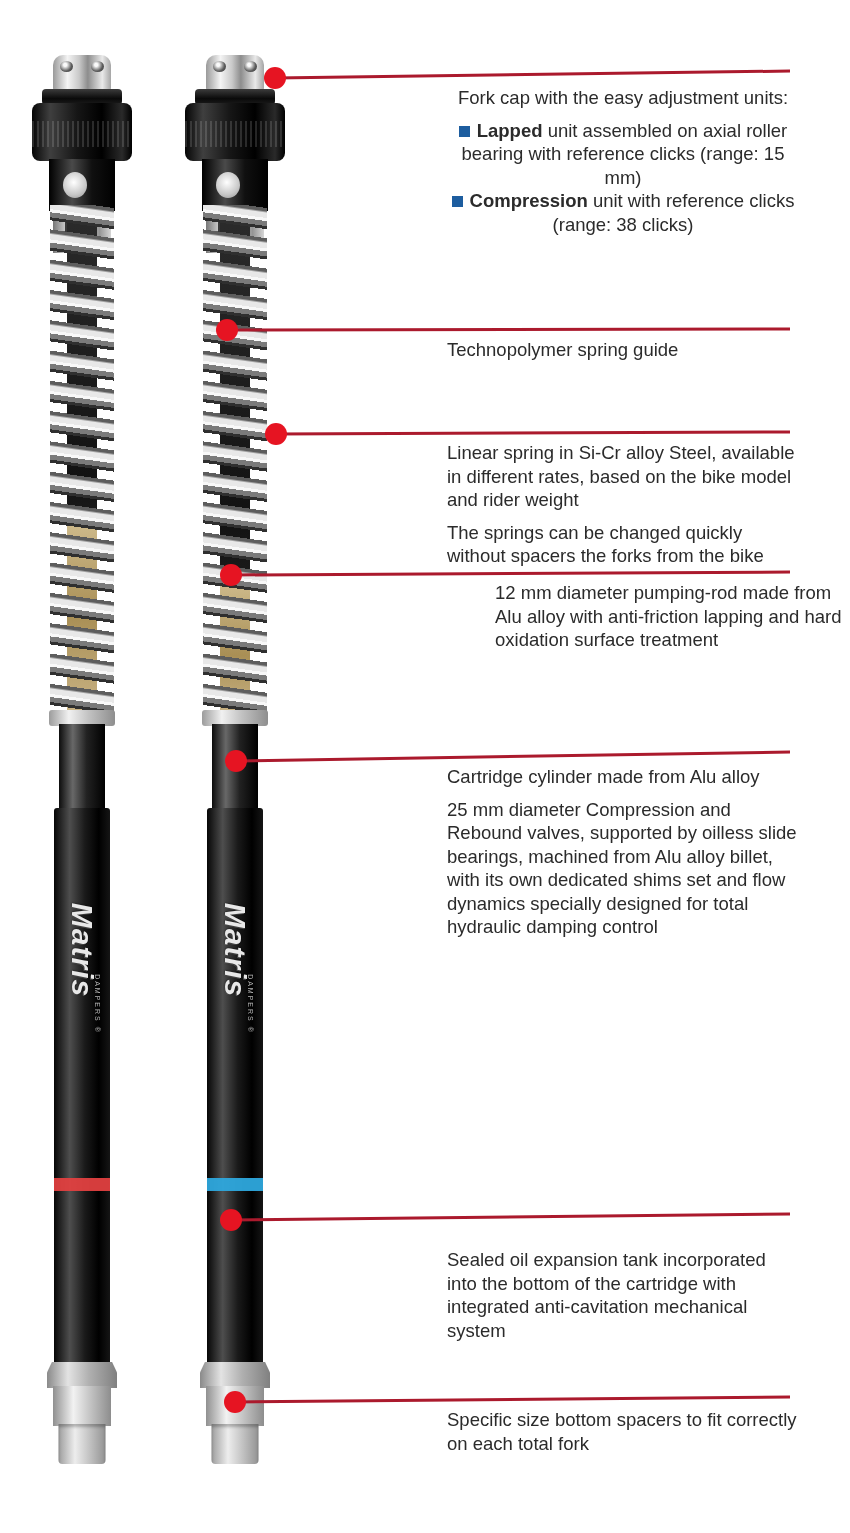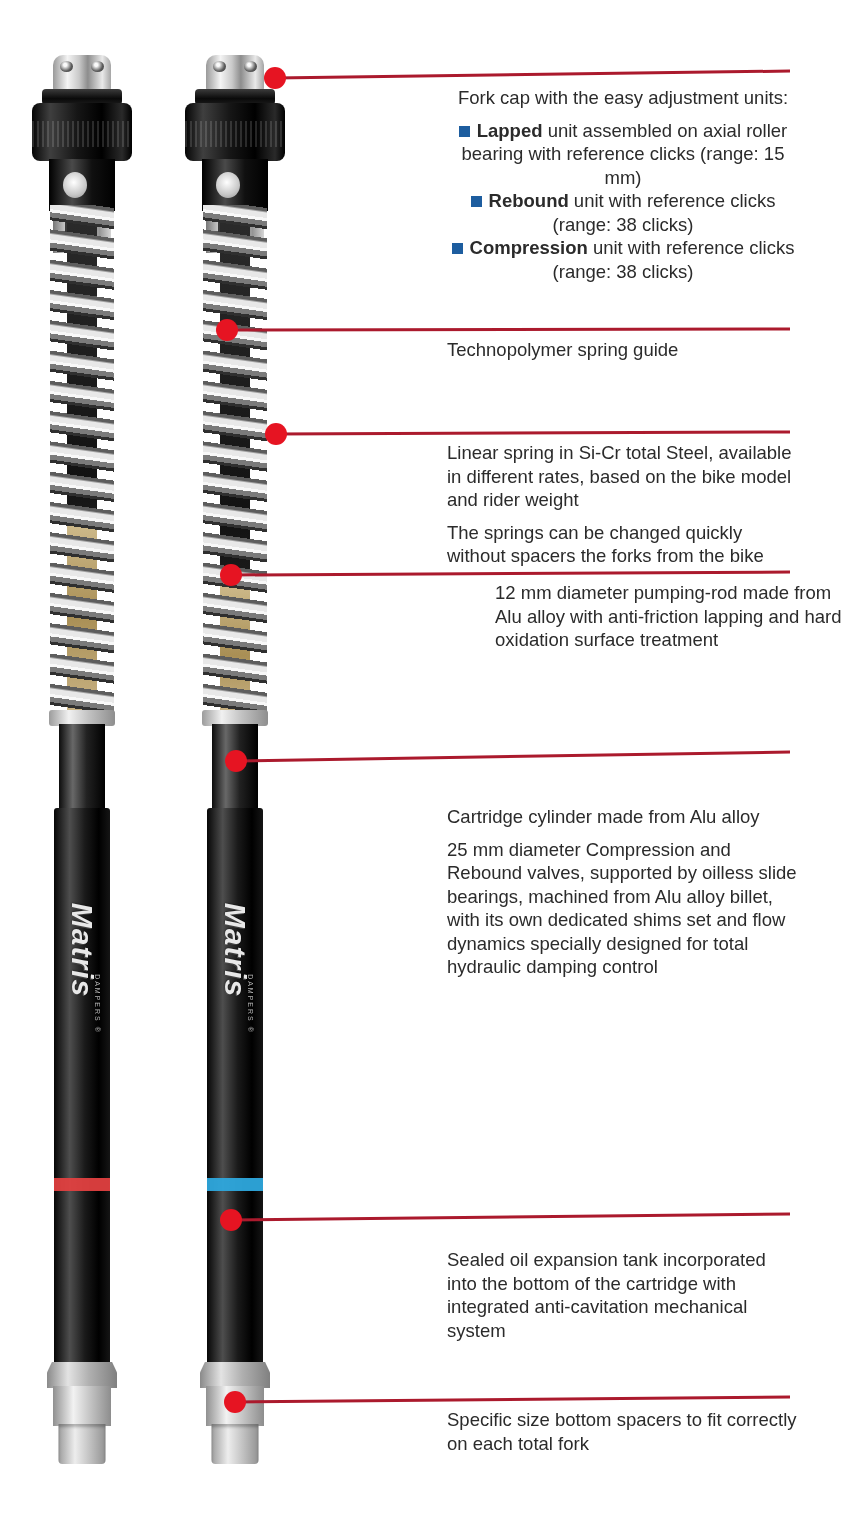--- a/index.html
+++ b/index.html
@@ -150,39 +150,38 @@
       <circle cx="236" cy="761" r="11"></circle>
       <circle cx="231" cy="1220" r="11"></circle>
       <circle cx="235" cy="1402" r="11"></circle>
     </g>
   </svg>
 
   <div class="note" style="top:86px;text-align:center;">
     <p>Fork cap with the easy adjustment units:</p>
     <div class="gap">
       <p><span class="sq" style="background: rgb(29, 93, 159);"></span><b>Lapped</b><span> unit assembled on axial roller bearing with  reference clicks (range: 15 mm)</span></p>
-      <p><span class="sq" style="background: rgb(29, 93, 159);"></span><b>Rebound</b><span> unit with reference clicks (range: 38 clicks)</span></p>
       <p><span class="sq" style="background: rgb(29, 93, 159);"></span><b>Compression</b><span> unit with reference clicks (range: 38 clicks)</span></p>
     </div>
   </div>
 
   <div class="note" style="top:338px;">
     <p>Technopolymer spring guide</p>
   </div>
 
   <div class="note" style="top:441px;">
-    <p>Linear spring in Si-Cr total Steel, available in different rates, based on the bike model and rider weight</p>
+    <p>Linear spring in Si-Cr alloy Steel, available in different rates, based on the bike model and rider weight</p>
     <p class="gap">The springs can be changed quickly without spacers the forks from the bike</p>
   </div>
 
   <div class="note" style="top:581px;margin-left:48px;">
     <p>12 mm diameter pumping-rod made from Alu alloy with anti-friction lapping and hard oxidation surface treatment</p>
   </div>
 
-  <div class="note" style="top:765px;margin-top:40px;">
+  <div class="note" style="top:765px;">
     <p>Cartridge cylinder made from Alu alloy</p>
     <p class="gap">25 mm diameter Compression and Rebound valves, supported by oilless slide bearings, machined from Alu alloy billet, with its own dedicated shims set and flow dynamics specially designed for total hydraulic damping control</p>
   </div>
 
   <div class="note" style="top:1248px;">
     <p>Sealed oil expansion tank incorporated into the bottom of the cartridge with integrated anti-cavitation mechanical system</p>
   </div>
 
   <div class="note" style="top:1408px;">
     <p>Specific size bottom spacers to fit correctly on each total fork</p>

